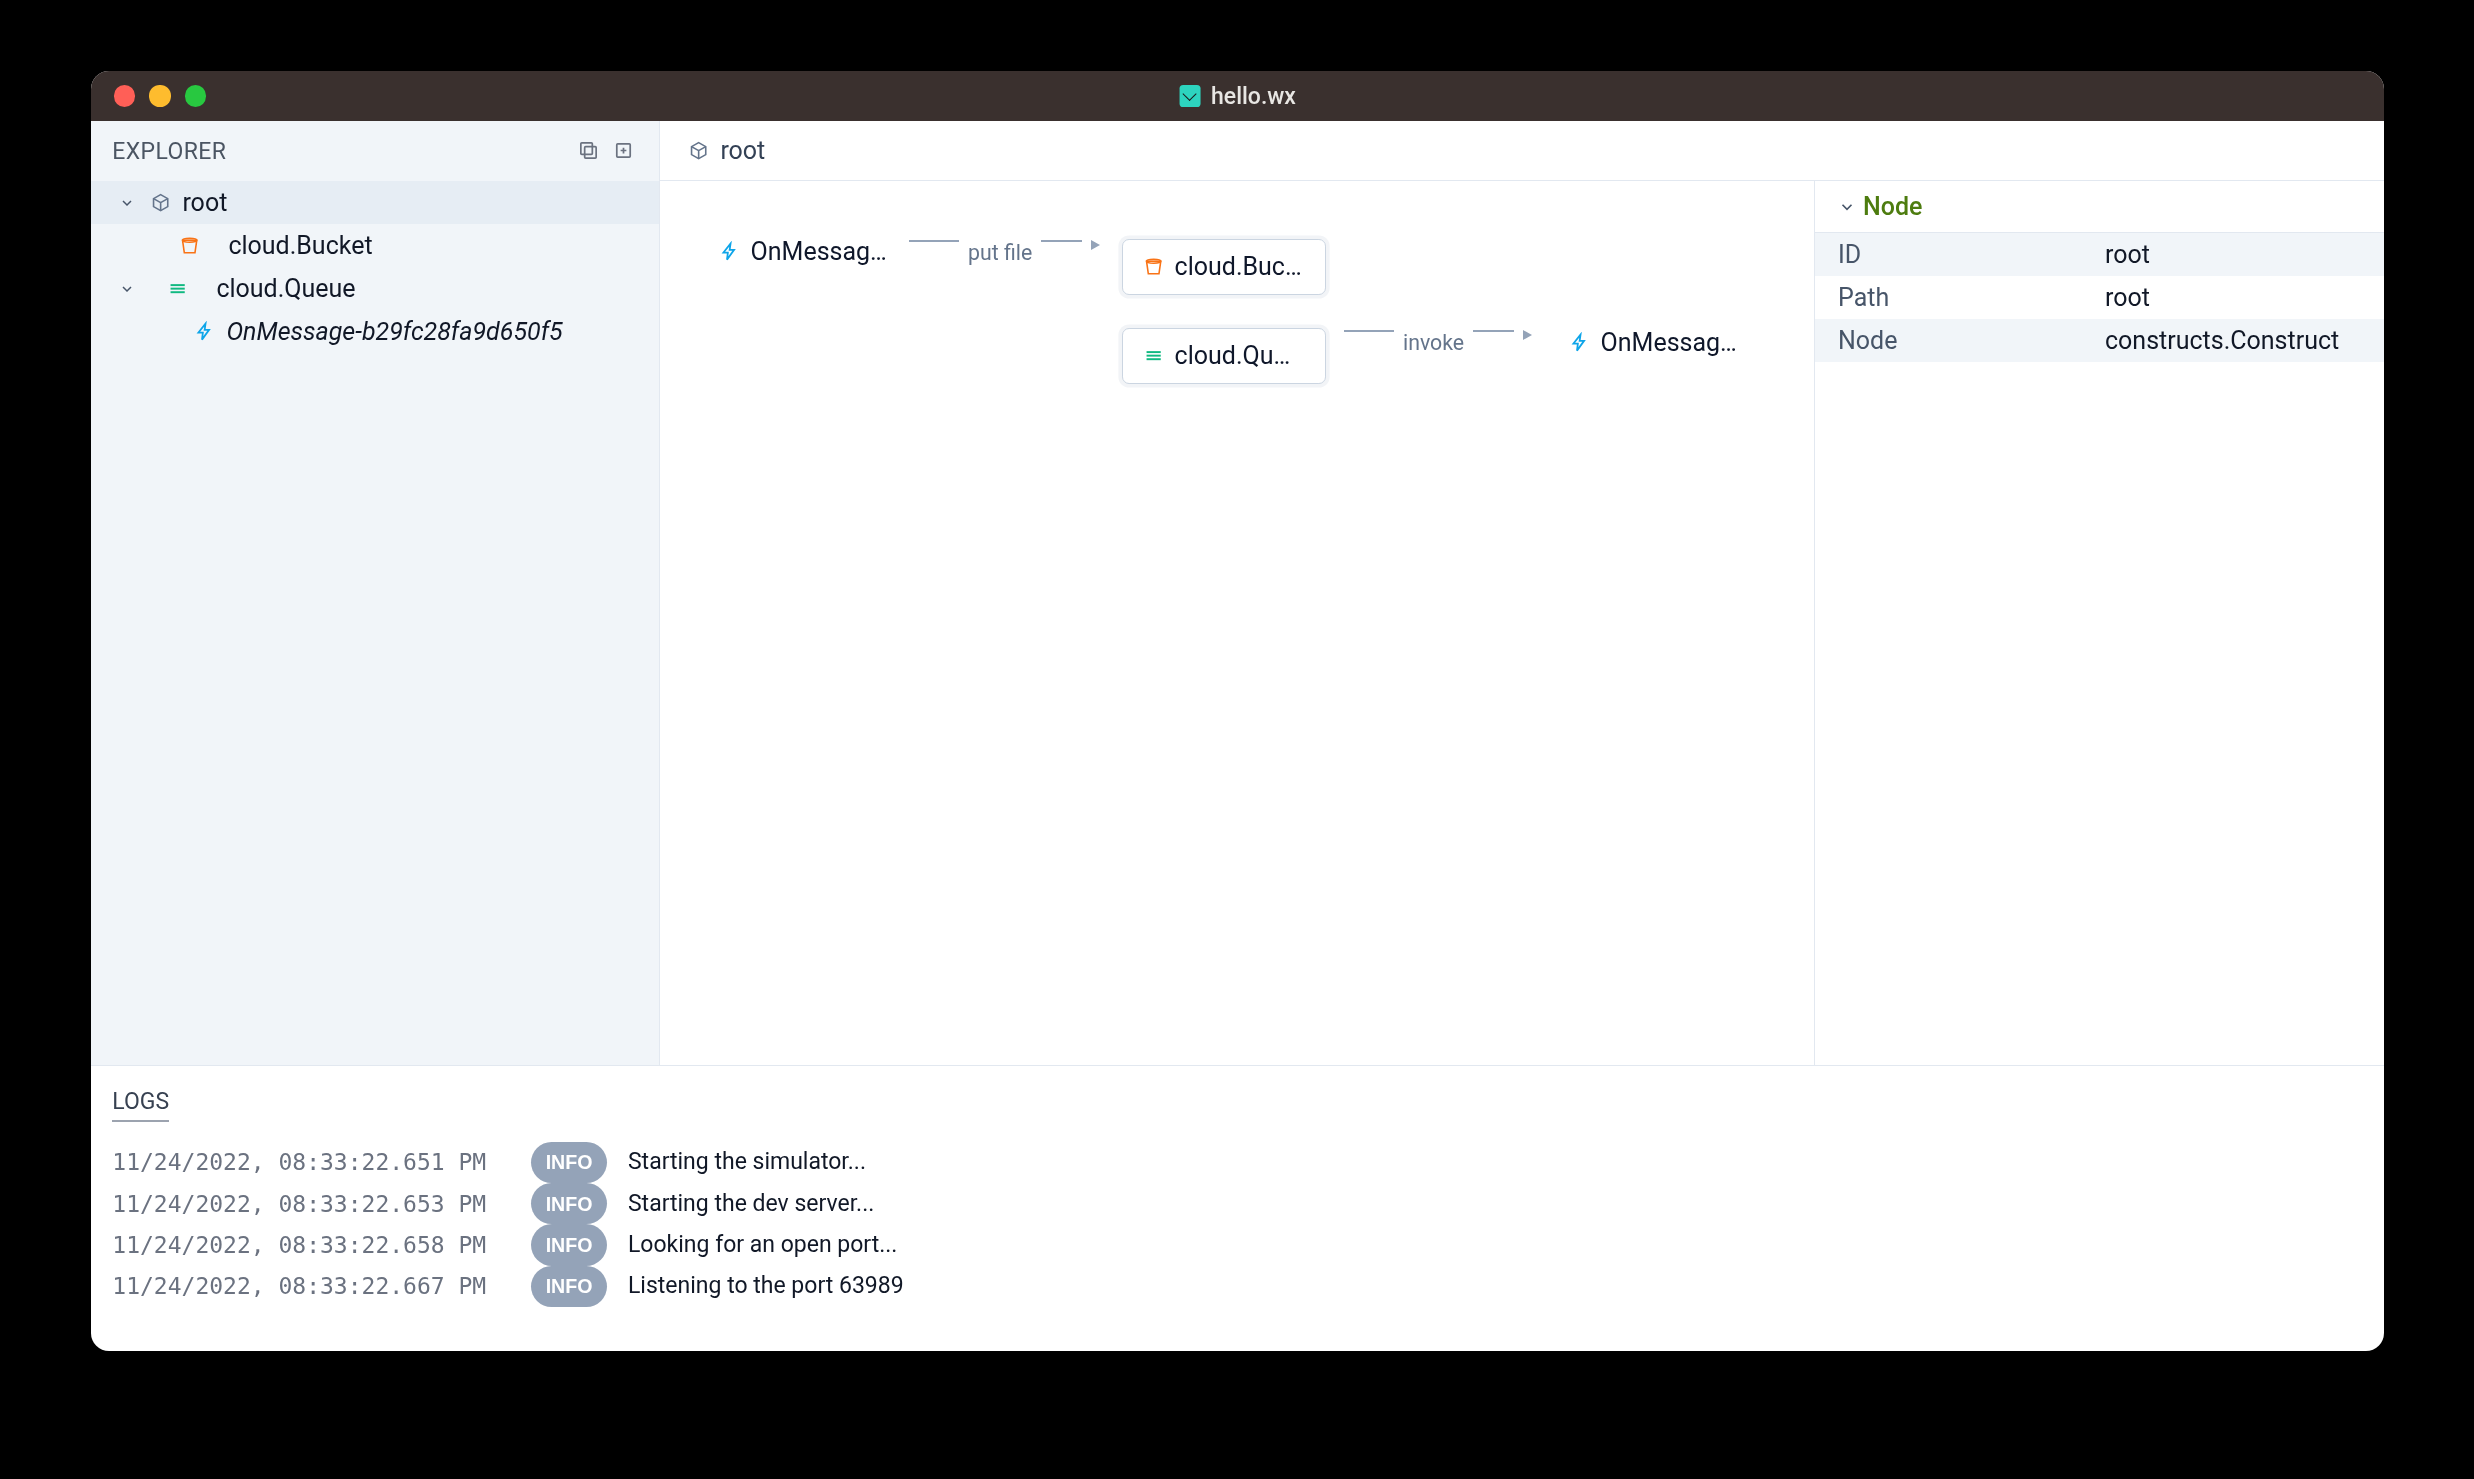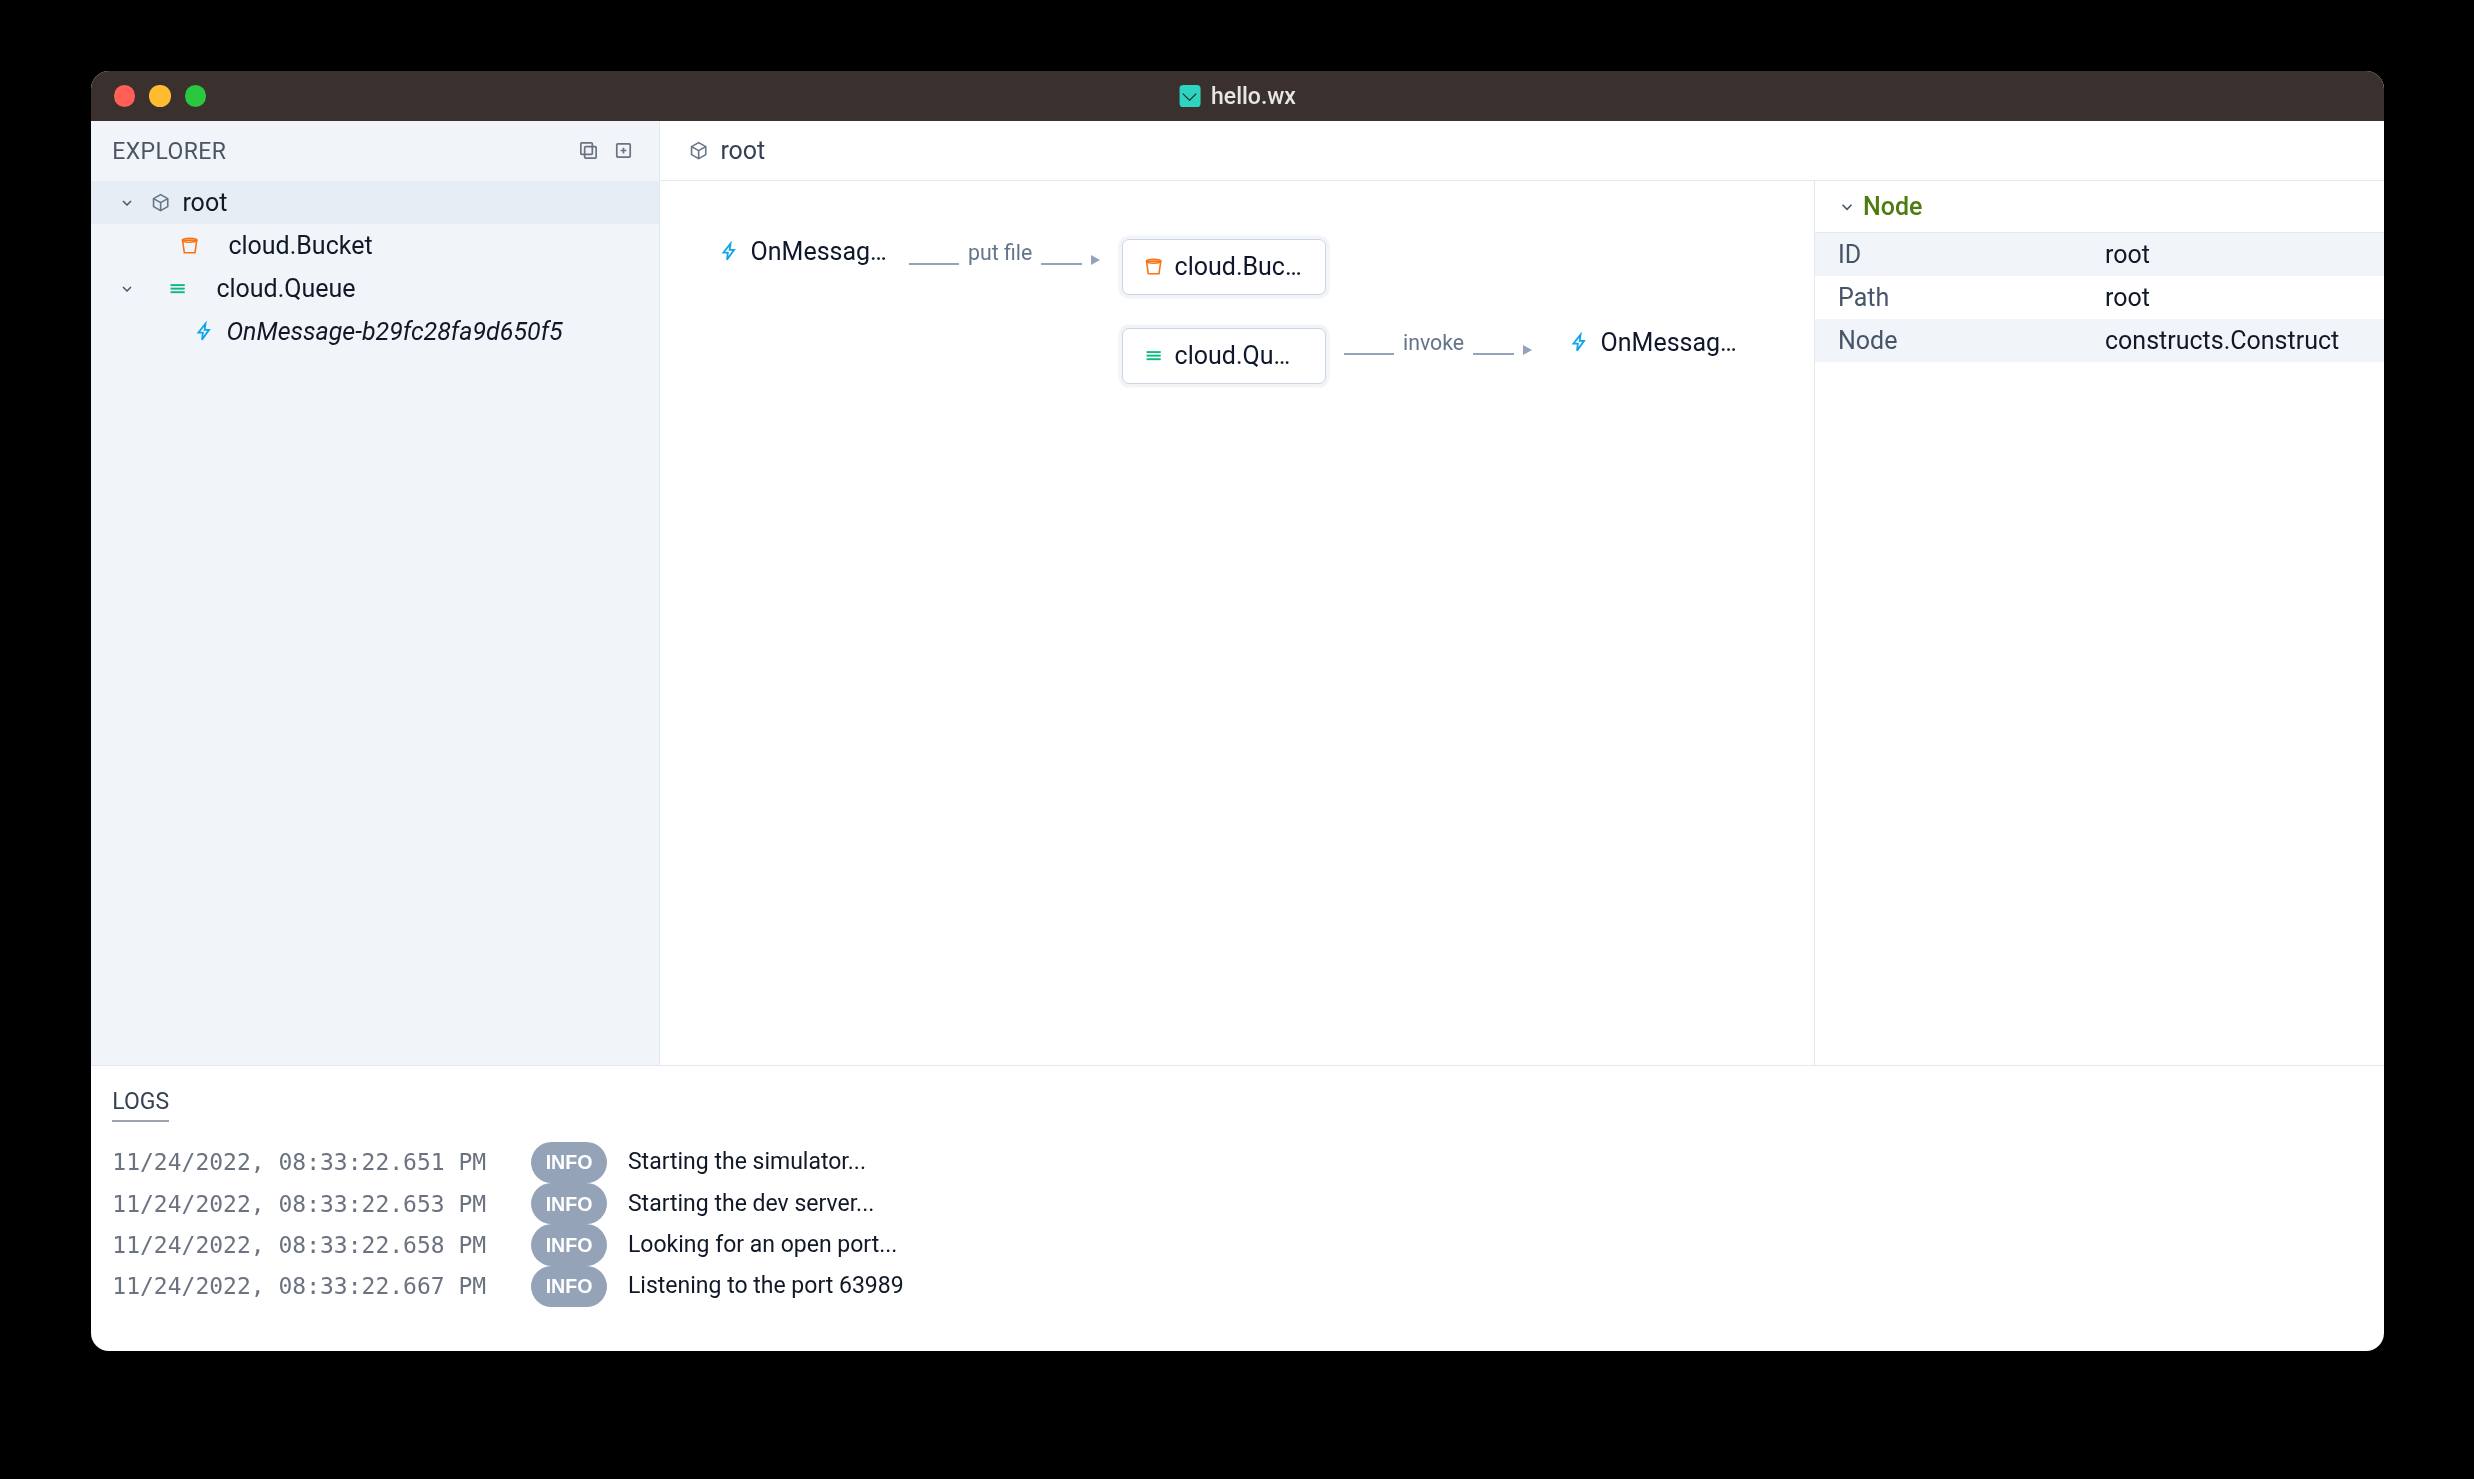--- a/index.html
+++ b/index.html
@@ -182,21 +182,21 @@
 }
 .node-box.bordered {
   background: #fff;
   border: 0.9px solid #cbd5e1;
   box-shadow: 0 0 0 3.6px rgba(203,213,225,0.25);
   margin-top: 15px;
 }
 .connector {
   position: absolute;
   display: flex;
-  align-items: flex-end;
+  align-items: flex-start;
   gap: 9px;
   font-size: 21.3px;
   color: #64748b;
 }
 .line {
   height: 1.8px;
   background: #94a3b8;
 }
 .arrow-head {
   width: 0;

